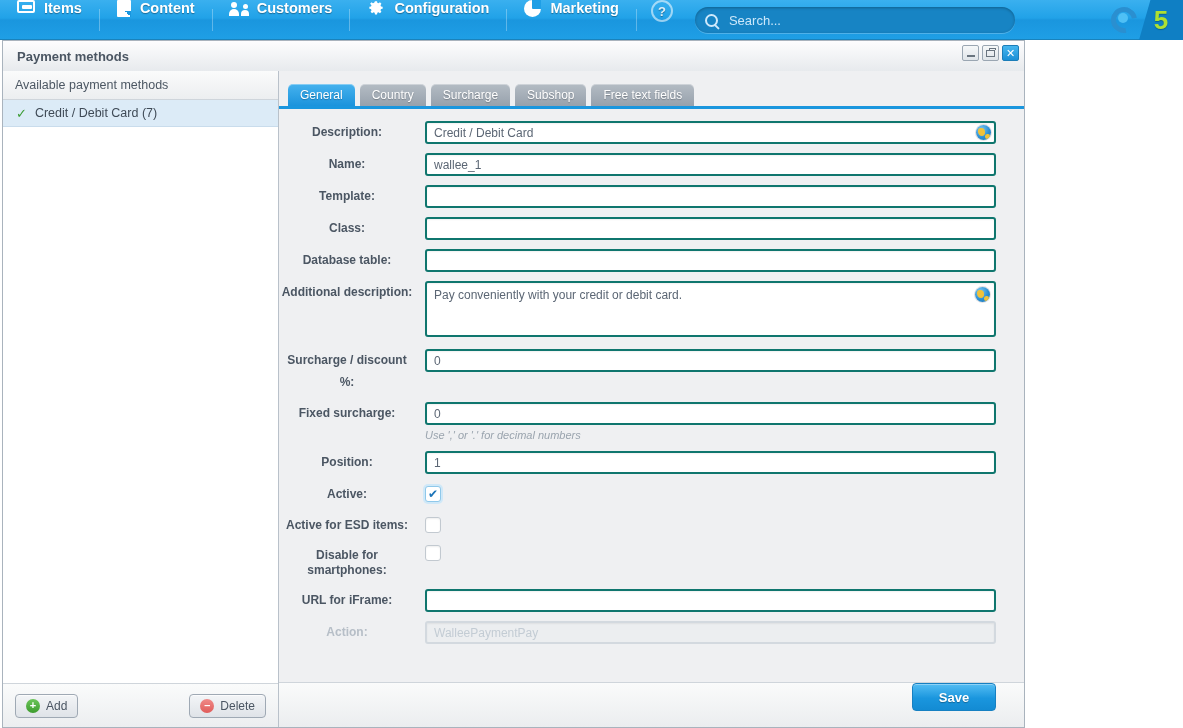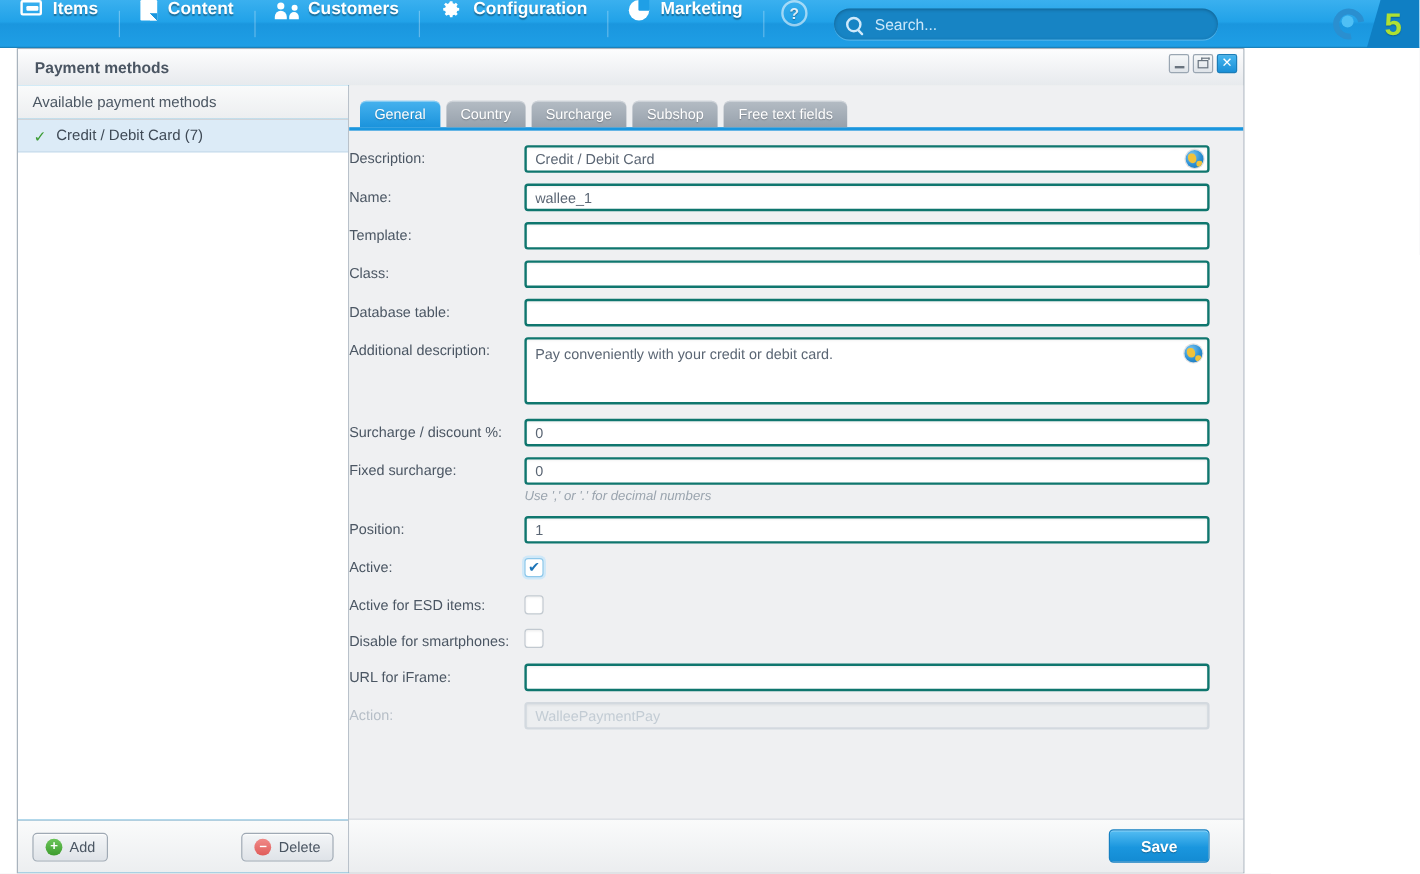--- a/index.html
+++ b/index.html
@@ -78,21 +78,21 @@
     width:44px;height:40px;position:relative;
     background:#0f7fc4;
     clip-path:polygon(26% 0, 100% 0, 100% 100%, 0 100%);
     display:flex;align-items:center;justify-content:center;
     color:#aee033;font-size:26px;font-weight:bold;line-height:1;
     text-shadow:0 1px 1px rgba(0,0,0,.25);
   }
 
   
   .window{
-    position:absolute;left:14px;top:40px;width:1023px;height:688px;
+    position:absolute;left:2px;top:40px;width:1023px;height:688px;
     background:#f4f5f6;
     border:1px solid #a9b3bd;box-sizing:border-box;
   }
   .win-titlebar{
     height:30px;
     background:linear-gradient(to bottom,#fdfdfe 0%,#e7eaed 100%);
     border-bottom:1px solid #b6bec7;
     display:flex;align-items:center;position:relative;
   }
   .win-title{margin-left:14px;font-size:13px;font-weight:bold;color:#4a5562;}
@@ -162,22 +162,22 @@
     font-size:12px;color:#ffffff;cursor:pointer;
     background:linear-gradient(to bottom,#b4bcc4,#97a1ac);
     text-shadow:0 1px 1px rgba(0,0,0,.25);
     box-shadow:inset 0 1px 0 rgba(255,255,255,.35);
   }
   .tab.active{background:linear-gradient(to bottom,#46b2ee,#1b93dc);}
 
   .formarea{flex:1;overflow:auto;padding-top:12px;background:#eff0f2;position:relative;}
   .frow{display:flex;align-items:flex-start;margin-bottom:9px;padding-right:28px;}
   .flabel{
-    width:146px;flex:0 0 146px;text-align:left;padding-right:10px;
-    font-size:12px;font-weight:normal;color:#4b5663;line-height:22px;
+    width:146px;flex:0 0 146px;text-align:center;padding-right:10px;
+    font-size:12px;font-weight:bold;color:#4b5663;line-height:22px;
     box-sizing:border-box;
   }
   .flabel.dim{color:#b6bec7;}
   .fctl{flex:1;position:relative;min-width:0;}
   .inp{
     width:100%;height:23px;box-sizing:border-box;
     border:2px solid #0f766e;border-radius:3px;background:#ffffff;
     padding:0 7px;font-size:12px;color:#5b6674;font-family:inherit;
     outline:none;
     box-shadow:inset 0 1px 2px rgba(0,0,0,.06);
@@ -206,21 +206,21 @@
   }
   .cbox.on{border:1px solid #8fc8ea;box-shadow:0 0 0 2px #cfe8f8;}
   .cbox .tick{color:#1c74b8;font-size:12px;font-weight:bold;line-height:1;}
 
   .label2{line-height:15px;padding-top:3px;}
 
   
   .rp-footer{
     height:44px;border-top:1px solid #cfd5db;
     background:linear-gradient(to bottom,#fafbfb,#ebedef);
-    display:flex;align-items:center;justify-content:flex-end;padding-right:28px;
+    display:flex;align-items:flex-start;justify-content:flex-end;padding-right:28px;
   }
   .btn-save{
     width:84px;height:28px;border-radius:4px;border:1px solid #1680c2;
     background:linear-gradient(to bottom,#54bdf3 0%,#1a96de 55%,#138bd3 100%);
     color:#fff;font-size:13px;font-weight:bold;cursor:pointer;
     text-shadow:0 1px 1px rgba(0,0,0,.3);
     box-shadow:inset 0 1px 0 rgba(255,255,255,.35);
     font-family:inherit;
   }
 </style>

